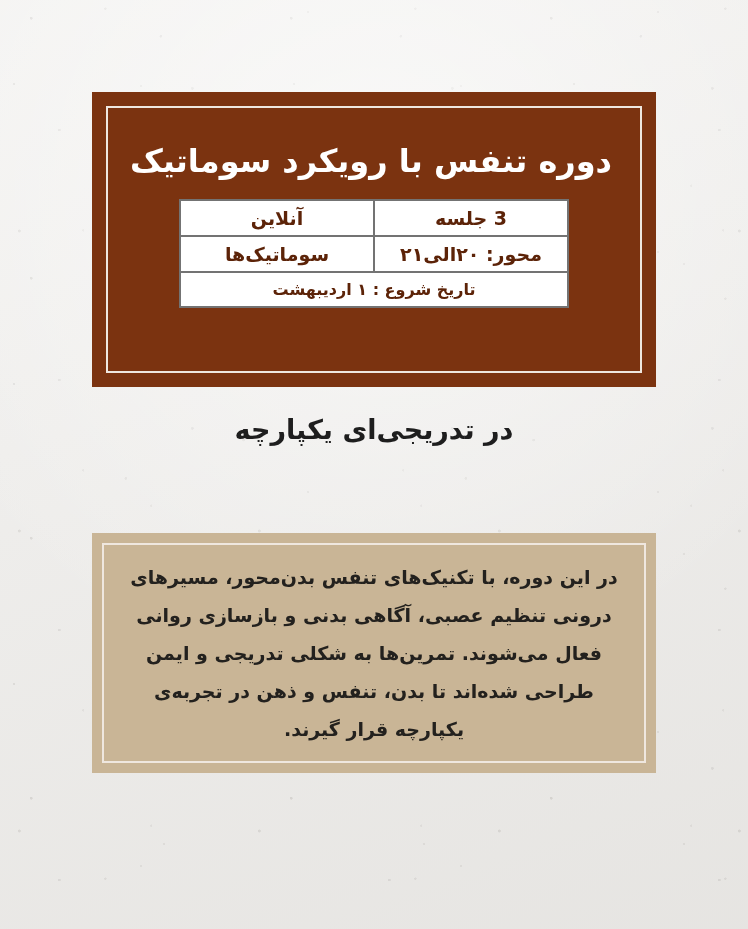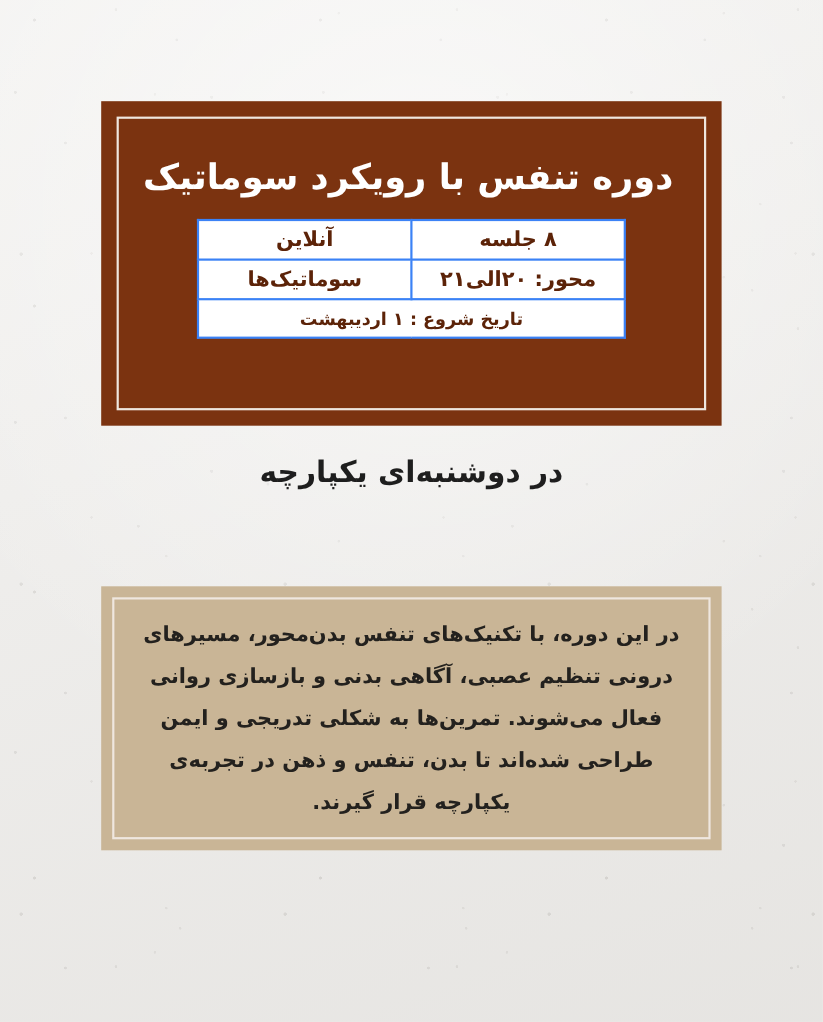--- a/index.html
+++ b/index.html
@@ -96,21 +96,21 @@
     margin: 0 auto;
     direction: rtl;
   }
   .info-table td {
     background: #ffffff;
     color: #5c2308;
     font-size: 19px;
     font-weight: bold;
     text-align: center;
     padding: 6px 16px;
-    border: 2px solid #3b82f6;
+    border: 2px solid #737373;
     white-space: nowrap;
   }
   .info-table td.wide {
     width: 160px;
   }
   .start-row td {
     font-size: 16px;
     padding: 7px 16px;
   }
 
@@ -167,38 +167,38 @@
   <div class="paper-texture"></div>
 
   <div class="header-card">
     <div class="header-inner-frame">
 
       <div class="course-title">دوره تنفس با رویکرد سوماتیک</div>
 
       <table class="info-table">
         <tbody>
           <tr>
-            <td class="wide">۸ جلسه</td>
+            <td class="wide">3 جلسه</td>
             <td class="wide">آنلاین</td>
           </tr>
           <tr>
             <td class="wide">محور: ۲۰الی۲۱</td>
             <td class="wide">سوماتیک‌ها</td>
           </tr>
           <tr class="start-row">
             <td colspan="2">تاریخ شروع : ۱ اردیبهشت</td>
           </tr>
         </tbody>
       </table>
 
     </div>
   </div>
 
   <div class="subtitle-block">
-    <div class="subtitle-line">در دوشنبه‌ای یکپارچه</div>
+    <div class="subtitle-line">در تدریجی‌ای یکپارچه</div>
   </div>
 
   <div class="desc-card">
     <div class="desc-inner-frame">
       <div class="desc-text">در این دوره، با تکنیک‌های تنفس بدن‌محور، مسیرهای درونی تنظیم عصبی، آگاهی بدنی و بازسازی روانی فعال می‌شوند. تمرین‌ها به شکلی تدریجی و ایمن طراحی شده‌اند تا بدن، تنفس و ذهن در تجربه‌ی یکپارچه قرار گیرند.</div>
     </div>
   </div>
 
 </div>
 

